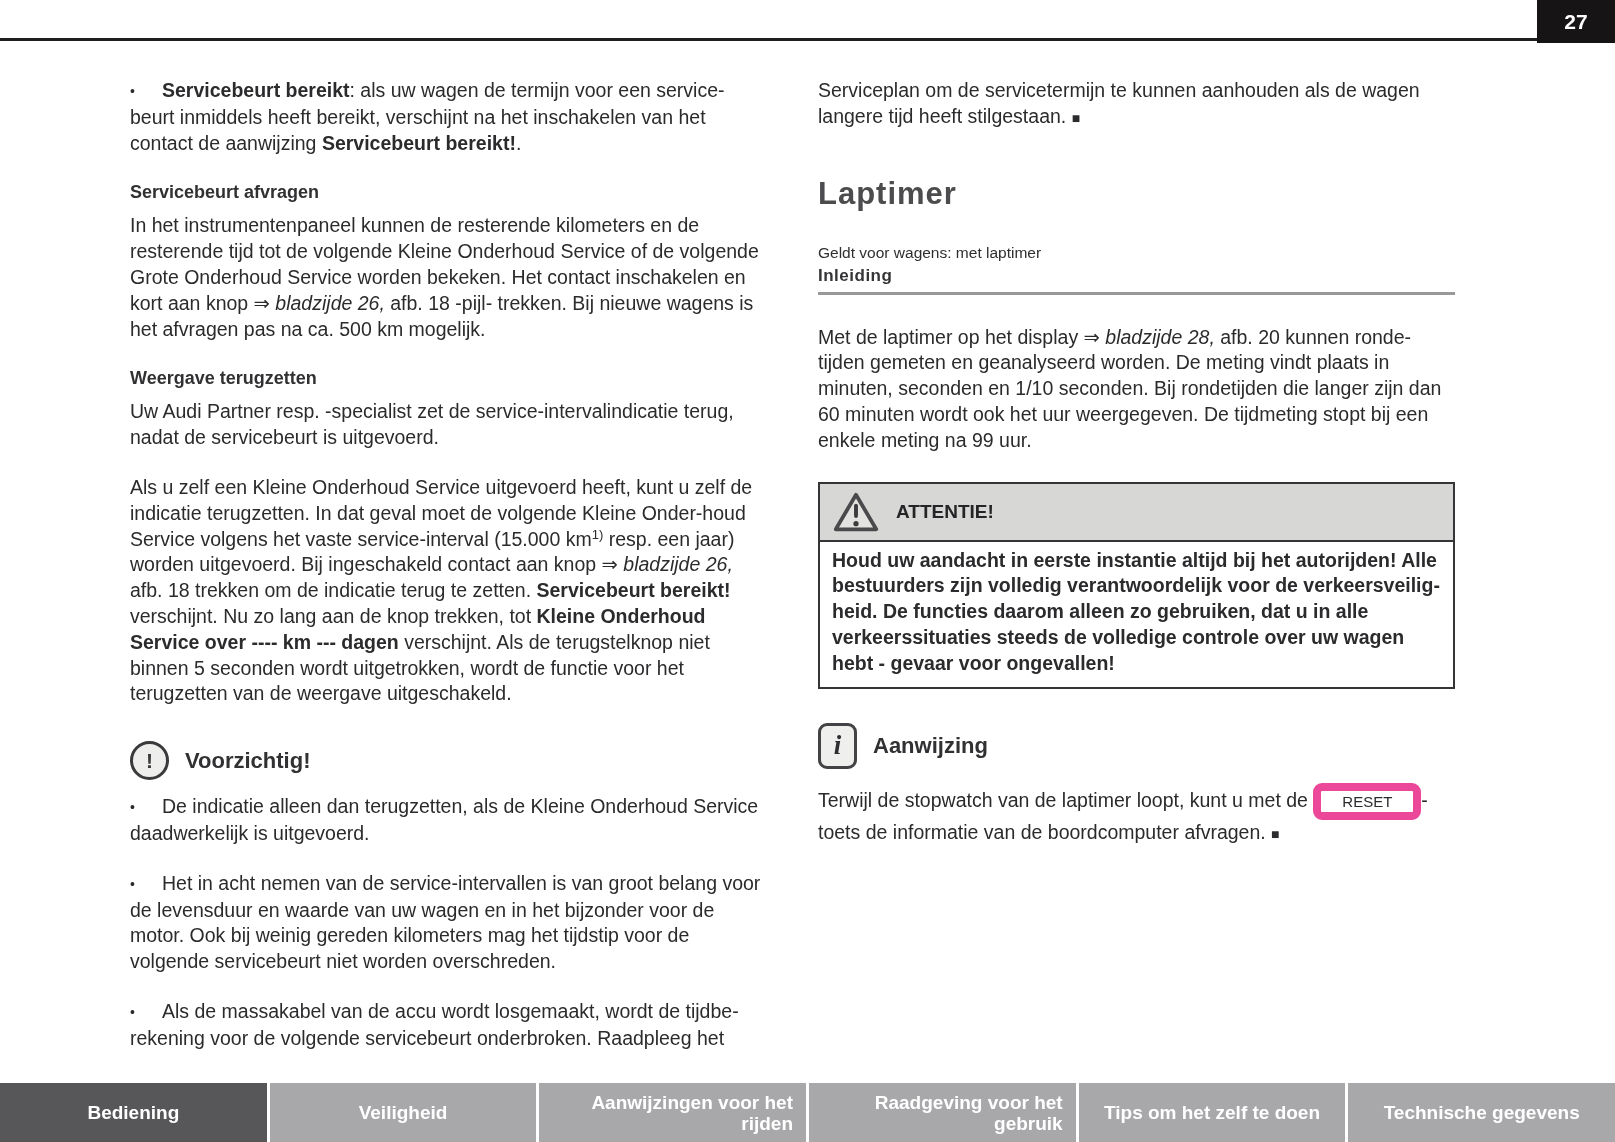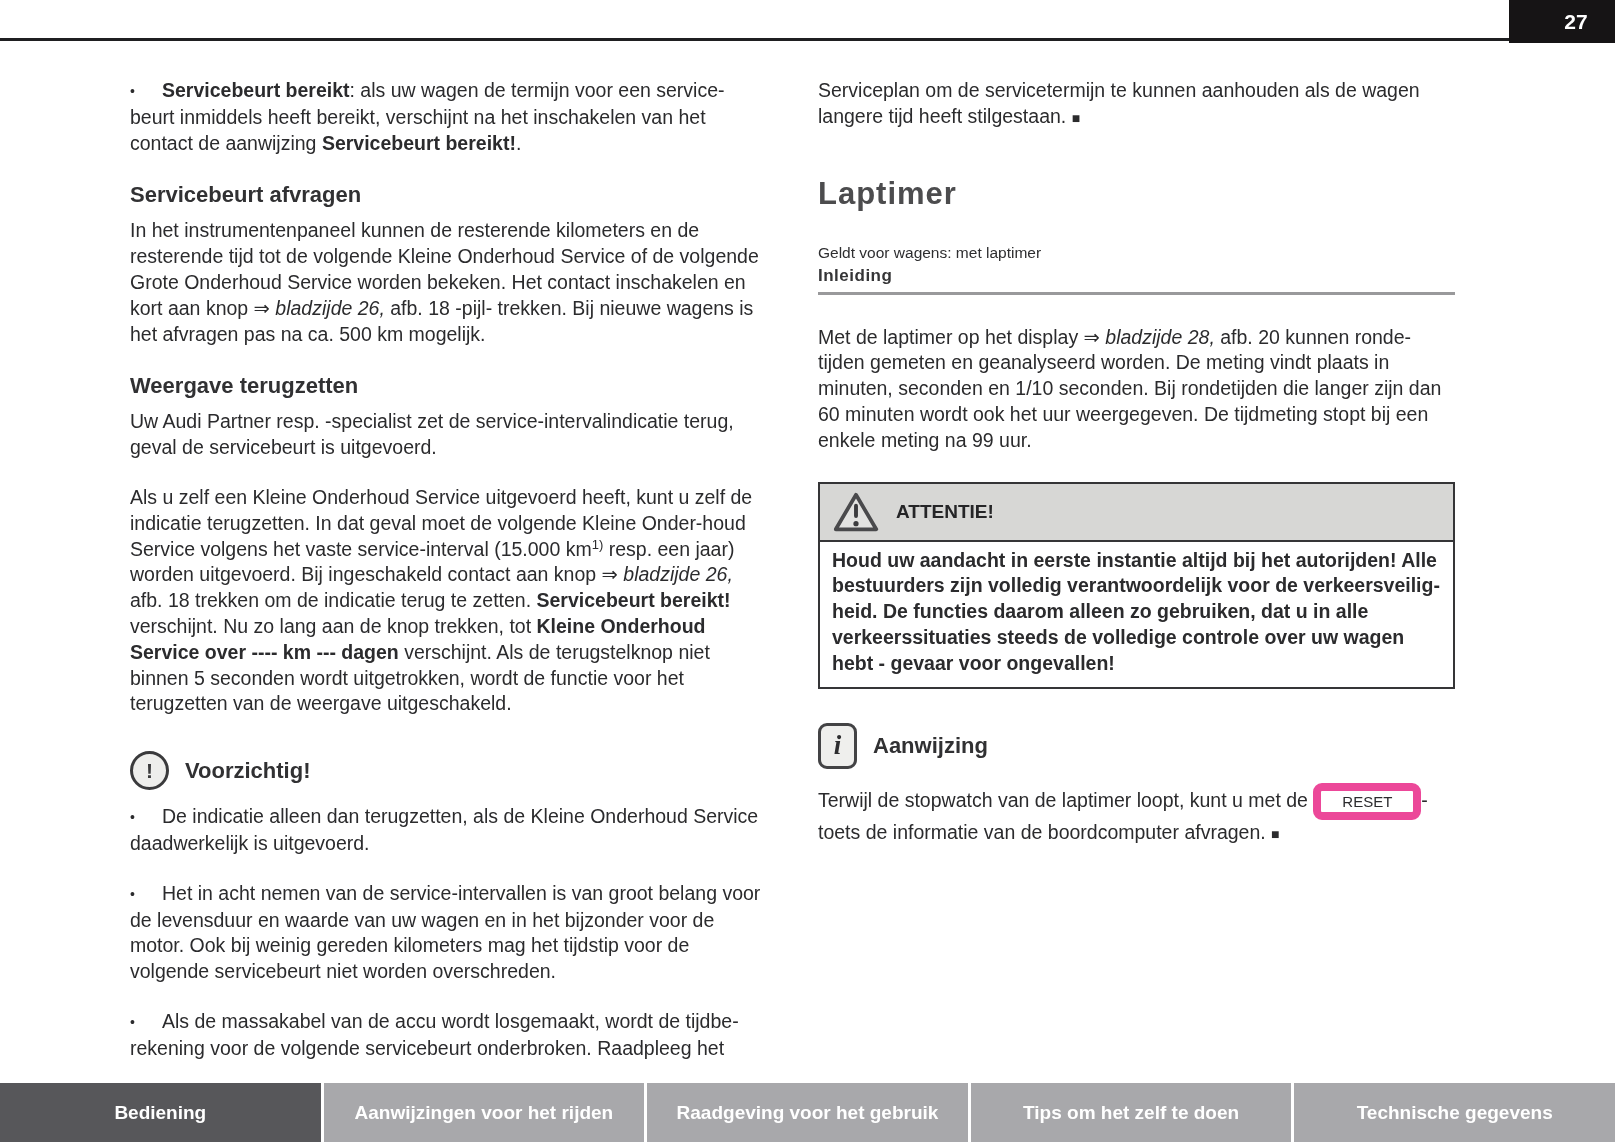--- a/index.html
+++ b/index.html
@@ -1,31 +1,31 @@
 <!DOCTYPE html>
 <html><head>
 <meta charset="utf-8">
 <style>
   html,body{margin:0;padding:0;background:#ffffff;}
   .page{position:relative;width:1615px;height:1142px;background:#fff;overflow:hidden;
         font-family:"Liberation Sans",sans-serif;color:#2b2b2d;}
   .top-rule{position:absolute;top:38px;left:0;right:0;height:3px;background:#1f1f21;}
   .page-box{position:absolute;top:0;right:0;width:78px;height:43px;background:#161415;
             color:#fff;display:flex;align-items:center;justify-content:center;
-            font-size:21px;font-weight:bold;padding-left:28px;}
+            font-size:21px;font-weight:bold;}
   .col{position:absolute;top:78px;}
   .col.left{left:130px;width:637px;}
   .col.right{left:818px;width:637px;}
   p.body{margin:0 0 24px;font-size:19.5px;line-height:25.8px;}
   .b{font-weight:bold;}
   .i{font-style:italic;}
   .sup{vertical-align:super;font-size:13px;line-height:0;}
   .sq{font-size:14px;}
   .blt{display:inline-block;width:32px;font-size:14px;vertical-align:1px;}
-  .h-small{font-size:22px;font-weight:bold;color:#313133;margin:26px 0 10px;}
+  .h-small{font-size:18px;font-weight:bold;color:#313133;margin:26px 0 10px;}
   .bullet-p{margin-bottom:22px;}
   
   .ico-head{display:flex;align-items:center;gap:16px;margin:34px 0 14px;}
   .ico-head .t{font-size:22px;font-weight:bold;color:#313133;}
   .circle-ic{width:33px;height:33px;border:3.5px solid #3a3a3c;border-radius:50%;
              background:#eeeeec;display:flex;align-items:center;justify-content:center;
              font-size:21px;font-weight:bold;color:#3a3a3c;flex:0 0 auto;}
   .info-ic{width:33px;height:40px;border:3px solid #434345;border-radius:9px;
            background:#efefed;display:flex;align-items:center;justify-content:center;flex:0 0 auto;}
   .info-ic i{font-family:"Liberation Serif",serif;font-style:italic;font-weight:bold;
@@ -67,21 +67,21 @@
   <div class="col left">
 
     <p class="body bullet-p"><span class="blt">•</span><span class="b">Servicebeurt bereikt</span><span>: als uw wagen de termijn voor een service-beurt inmiddels heeft bereikt, verschijnt na het inschakelen van het contact de aanwijzing </span><span class="b">Servicebeurt bereikt!</span><span>.</span></p>
 
     <h3 class="h-small">Servicebeurt afvragen</h3>
 
     <p class="body"><span>In het instrumentenpaneel kunnen de resterende kilometers en de resterende tijd tot de volgende Kleine Onderhoud Service of de volgende Grote Onderhoud Service worden bekeken. Het contact inschakelen en kort aan knop ⇒ </span><span class="i">bladzijde 26,</span><span> afb. 18 -pijl- trekken. Bij nieuwe wagens is het afvragen pas na ca. 500 km mogelijk.</span></p>
 
     <h3 class="h-small">Weergave terugzetten</h3>
 
-    <p class="body">Uw Audi Partner resp. -specialist zet de service-intervalindicatie terug, geval de servicebeurt is uitgevoerd.</p>
+    <p class="body">Uw Audi Partner resp. -specialist zet de service-intervalindicatie terug, nadat de servicebeurt is uitgevoerd.</p>
 
     <p class="body"><span>Als u zelf een Kleine Onderhoud Service uitgevoerd heeft, kunt u zelf de indicatie terugzetten. In dat geval moet de volgende Kleine Onder-houd Service volgens het vaste service-interval (15.000 km</span><span class="sup">1)</span><span> resp. een jaar) worden uitgevoerd. Bij ingeschakeld contact aan knop ⇒ </span><span class="i">bladzijde 26,</span><span> afb. 18 trekken om de indicatie terug te zetten. </span><span class="b">Servicebeurt bereikt!</span><span> verschijnt. Nu zo lang aan de knop trekken, tot </span><span class="b">Kleine Onderhoud Service over ---- km --- dagen</span><span> verschijnt. Als de terugstelknop niet binnen 5 seconden wordt uitgetrokken, wordt de functie voor het terugzetten van de weergave uitgeschakeld.</span></p>
 
     <div class="ico-head">
       <span class="circle-ic">!</span>
       <span class="t">Voorzichtig!</span>
     </div>
 
     <p class="body bullet-p"><span class="blt">•</span><span>De indicatie alleen dan terugzetten, als de Kleine Onderhoud Service daadwerkelijk is uitgevoerd.</span></p>
 
@@ -128,20 +128,23 @@
 
     <p class="body"><span>Terwijl de stopwatch van de laptimer loopt, kunt u met de </span><span class="keycap">RESET</span><span>-toets de informatie van de boordcomputer afvragen. </span><span class="sq">■</span></p>
 
   </div>
 
   <div class="footer">
     <div class="tab active">
         <span>Bediening</span>
       </div>
     <div class="tab">
+        <span>Veiligheid</span>
+      </div>
+    <div class="tab">
         <span>Aanwijzingen voor het rijden</span>
       </div>
     <div class="tab">
         <span>Raadgeving voor het gebruik</span>
       </div>
     <div class="tab">
         <span>Tips om het zelf te doen</span>
       </div>
     <div class="tab">
         <span>Technische gegevens</span>

